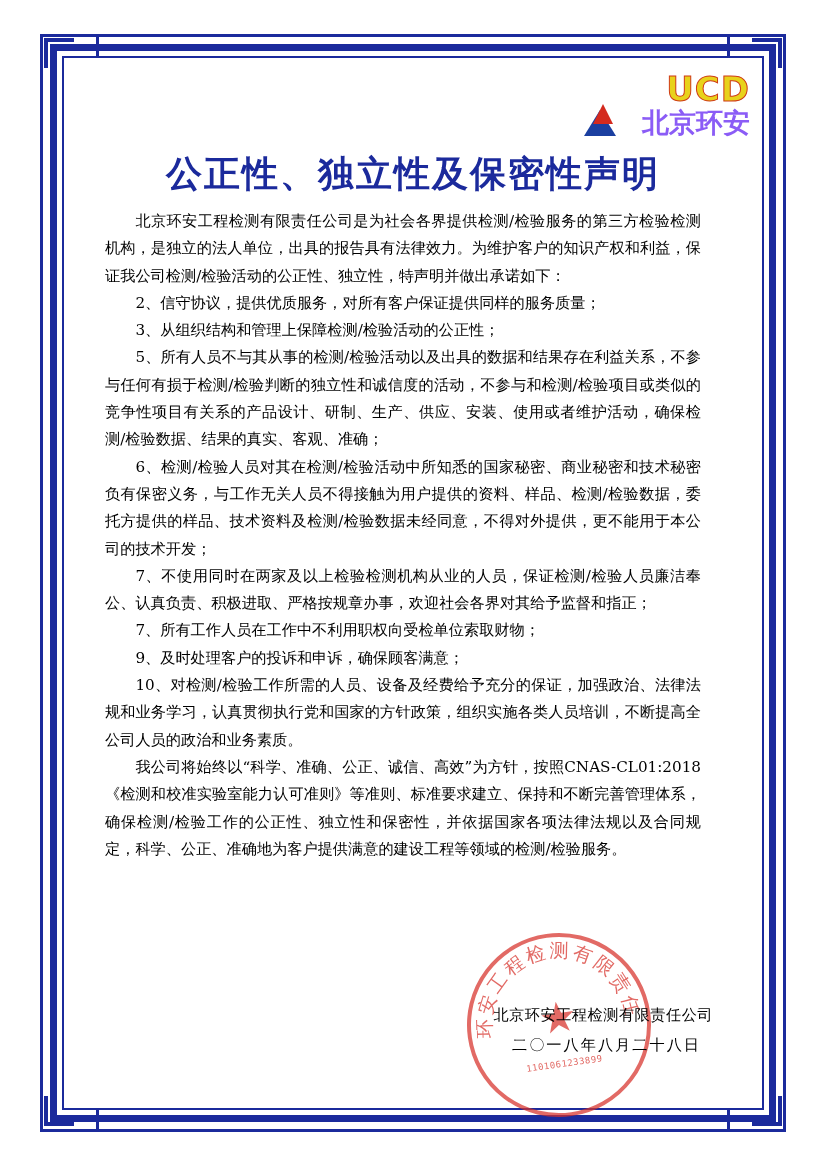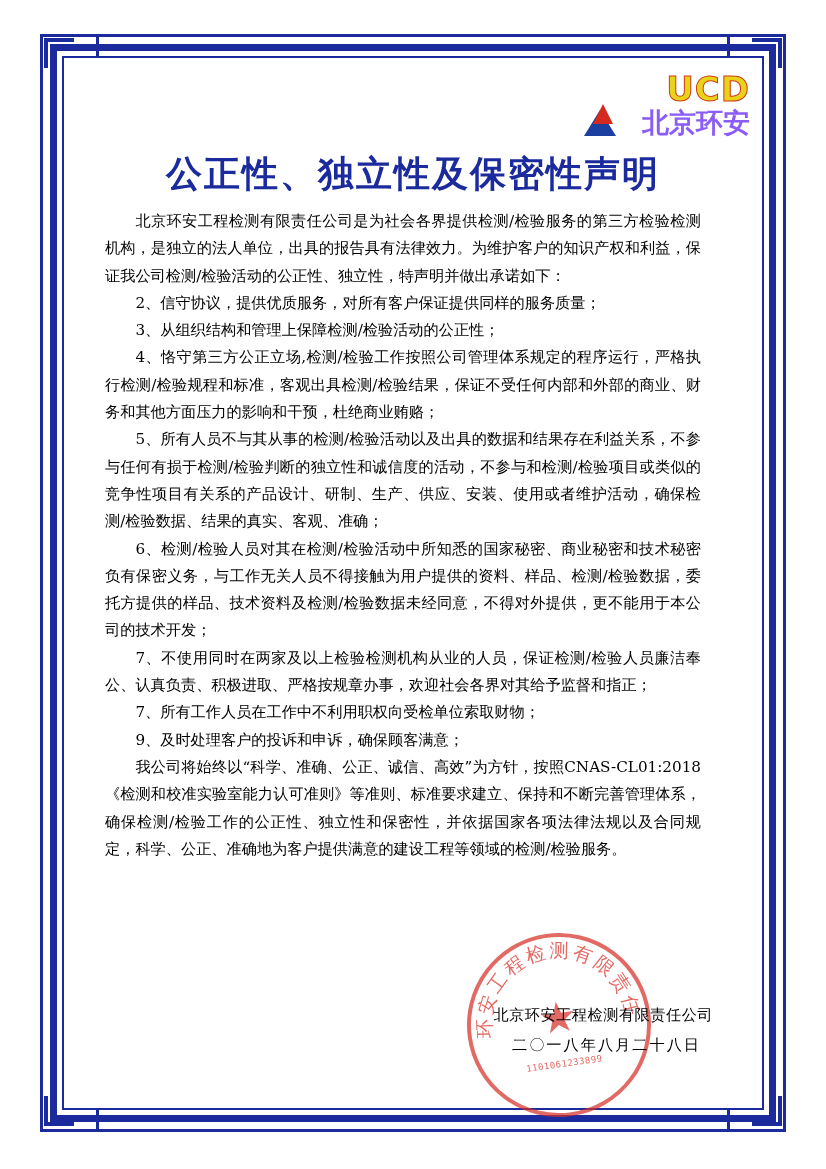--- a/index.html
+++ b/index.html
@@ -259,26 +259,26 @@
   </div>
   <div class="logo-cn">北京环安</div>
 </div>
 
 <div class="doc-title">公正性、独立性及保密性声明</div>
 
 <div class="doc-content">
   <p>北京环安工程检测有限责任公司是为社会各界提供检测/检验服务的第三方检验检测机构，是独立的法人单位，出具的报告具有法律效力。为维护客户的知识产权和利益，保证我公司检测/检验活动的公正性、独立性，特声明并做出承诺如下：</p>
   <p>2、信守协议，提供优质服务，对所有客户保证提供同样的服务质量；</p>
   <p>3、从组织结构和管理上保障检测/检验活动的公正性；</p>
-  <p>4、恪守第三方公正立场,检测/检验工作按照公司管理体系规定的程序运行，严格执行检测/检验规程和标准，客观出具检测/检验结果，保证不受任何内部和外部的商业、财务和其他方面压力的影响和干预，杜绝商业贿赂；</p>
   <p>5、所有人员不与其从事的检测/检验活动以及出具的数据和结果存在利益关系，不参与任何有损于检测/检验判断的独立性和诚信度的活动，不参与和检测/检验项目或类似的竞争性项目有关系的产品设计、研制、生产、供应、安装、使用或者维护活动，确保检测/检验数据、结果的真实、客观、准确；</p>
   <p>6、检测/检验人员对其在检测/检验活动中所知悉的国家秘密、商业秘密和技术秘密负有保密义务，与工作无关人员不得接触为用户提供的资料、样品、检测/检验数据，委托方提供的样品、技术资料及检测/检验数据未经同意，不得对外提供，更不能用于本公司的技术开发；</p>
   <p>7、不使用同时在两家及以上检验检测机构从业的人员，保证检测/检验人员廉洁奉公、认真负责、积极进取、严格按规章办事，欢迎社会各界对其给予监督和指正；</p>
   <p>7、所有工作人员在工作中不利用职权向受检单位索取财物；</p>
   <p>9、及时处理客户的投诉和申诉，确保顾客满意；</p>
+  <p>10、对检测/检验工作所需的人员、设备及经费给予充分的保证，加强政治、法律法规和业务学习，认真贯彻执行党和国家的方针政策，组织实施各类人员培训，不断提高全公司人员的政治和业务素质。</p>
   <p>我公司将始终以“科学、准确、公正、诚信、高效”为方针，按照CNAS-CL01:2018《检测和校准实验室能力认可准则》等准则、标准要求建立、保持和不断完善管理体系，确保检测/检验工作的公正性、独立性和保密性，并依据国家各项法律法规以及合同规定，科学、公正、准确地为客户提供满意的建设工程等领域的检测/检验服务。</p>
 </div>
 
 <div class="seal">
   <svg class="seal-text-svg" width="176" height="176" viewBox="0 0 176 176">
     <defs>
       <path id="sealArc" d="M 20,88 A 68,68 0 1 1 156,88" fill="none"></path>
     </defs>
     <text fill="#d7312a" font-size="19" font-family="'DejaVu Serif','Liberation Serif',serif" letter-spacing="3">
       <textPath href="#sealArc" startOffset="50%" text-anchor="middle">北京环安工程检测有限责任公司</textPath>

